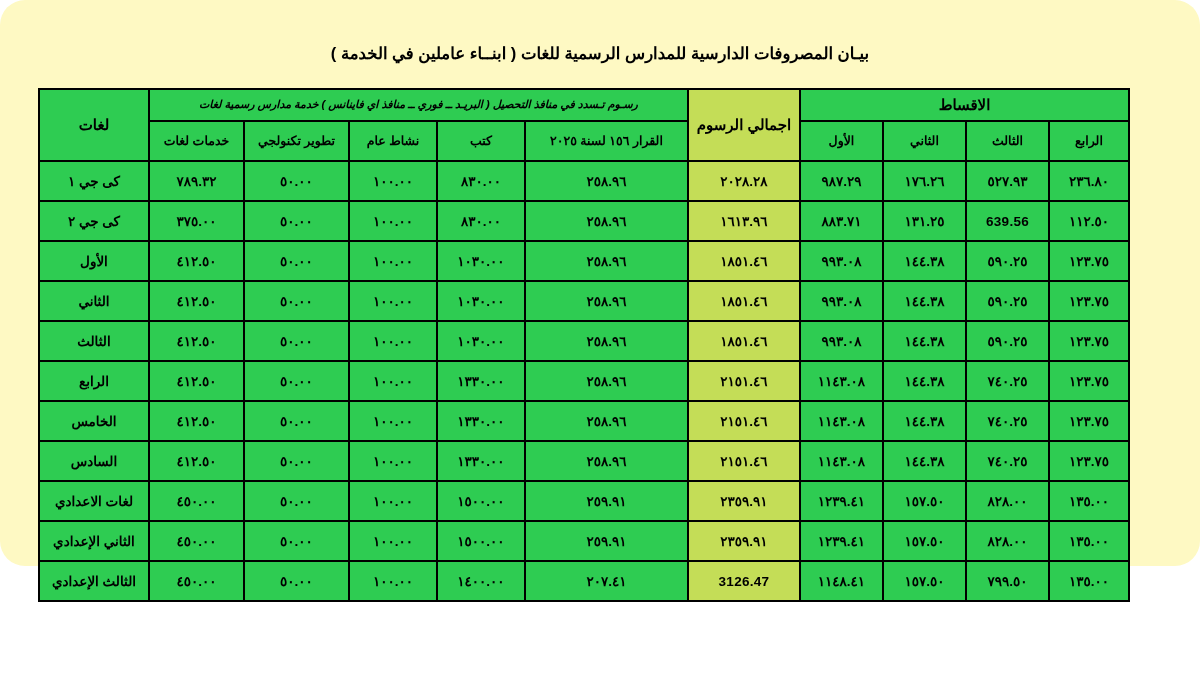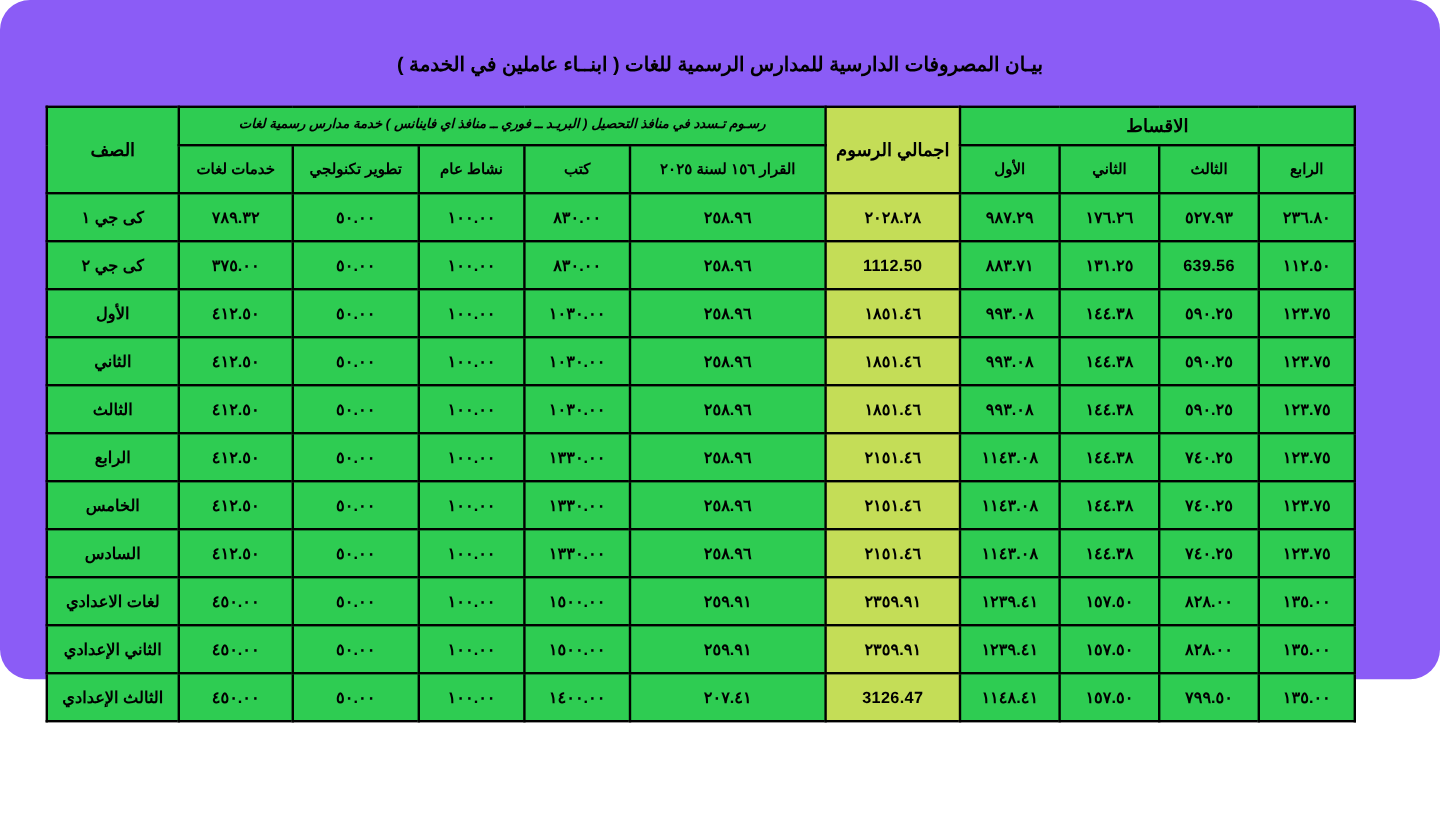--- a/index.html
+++ b/index.html
@@ -10,21 +10,21 @@
   body {
     width: 1200px;
     height: 682px;
     font-family: "Liberation Sans", sans-serif;
     overflow: hidden;
   }
   .page {
     position: relative;
     width: 1200px;
     height: 566px;
-    background: #8b5cf6;
+    background: #fef9c3;
     border-radius: 25px;
   }
   .doc-title {
     position: absolute;
     top: 44px;
     left: 0;
     width: 1200px;
     text-align: center;
     font-size: 16.5px;
     font-weight: bold;
@@ -118,21 +118,21 @@
           <col class="c-lang">
         <col class="c-grade">
       </colgroup>
       <thead>
         <tr>
           <th class="hdr-group" colspan="4">الاقساط</th>
           <th class="hdr-group total-col" rowspan="2">اجمالي الرسوم</th>
           <th class="hdr-group" colspan="5">
             <span class="two-line" style="font-size:11px;font-style:italic;">رسـوم تـسدد في منافذ التحصيل  ( البريـد ــ فوري ــ منافذ اي فاينانس ) خدمة مدارس رسمية لغات</span>
           </th>
-          <th class="hdr-group" rowspan="2">الصف</th>
+          <th class="hdr-group" rowspan="2">لغات</th>
         </tr>
         <tr>
           <th class="hdr-sub">الرابع</th>
           <th class="hdr-sub">الثالث</th>
           <th class="hdr-sub">الثاني</th>
           <th class="hdr-sub">الأول</th>
           <th class="hdr-sub small">القرار ١٥٦ لسنة ٢٠٢٥</th>
           <th class="hdr-sub">كتب</th>
           <th class="hdr-sub">نشاط عام</th>
           <th class="hdr-sub">تطوير تكنولجي</th>
@@ -151,21 +151,21 @@
           <td class="num">١٠٠.٠٠</td>
           <td class="num">٥٠.٠٠</td>
           <td class="num">٧٨٩.٣٢</td>
           <td class="grade">كى جي ١</td>
         </tr>
         <tr>
           <td class="num">١١٢.٥٠</td>
           <td class="num">639.56</td>
           <td class="num">١٣١.٢٥</td>
           <td class="num">٨٨٣.٧١</td>
-          <td class="num total-col">1112.50</td>
+          <td class="num total-col">١٦١٣.٩٦</td>
           <td class="num">٢٥٨.٩٦</td>
           <td class="num">٨٣٠.٠٠</td>
           <td class="num">١٠٠.٠٠</td>
           <td class="num">٥٠.٠٠</td>
           <td class="num">٣٧٥.٠٠</td>
           <td class="grade">كى جي ٢</td>
         </tr>
         <tr>
           <td class="num">١٢٣.٧٥</td>
           <td class="num">٥٩٠.٢٥</td>

